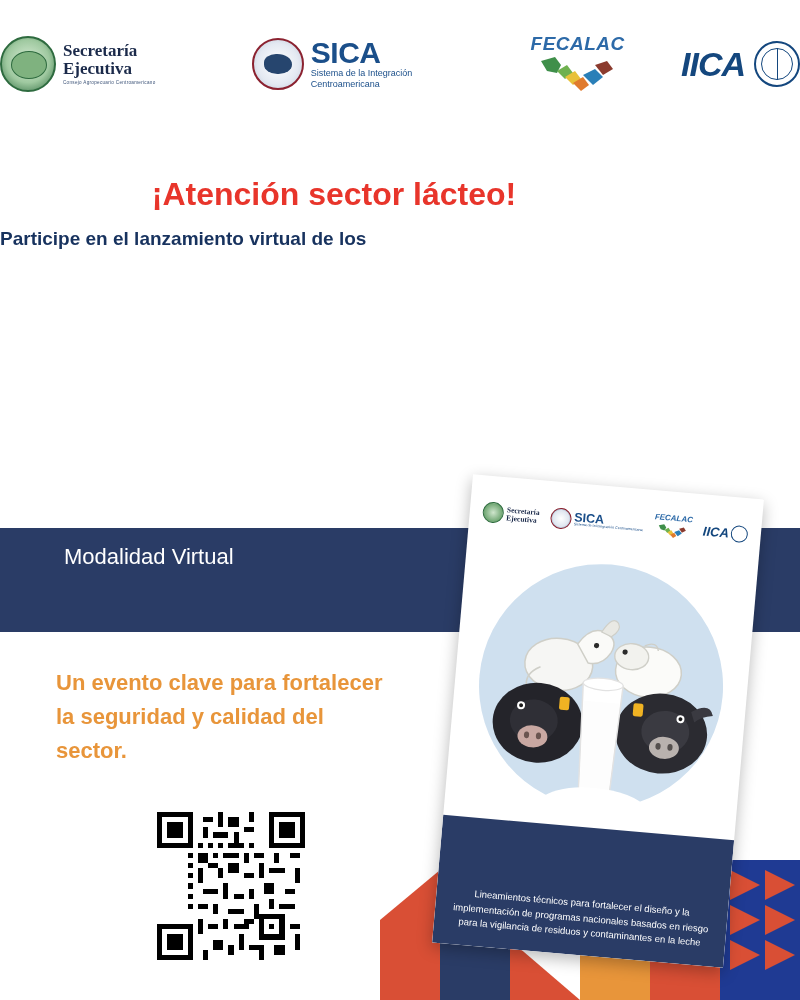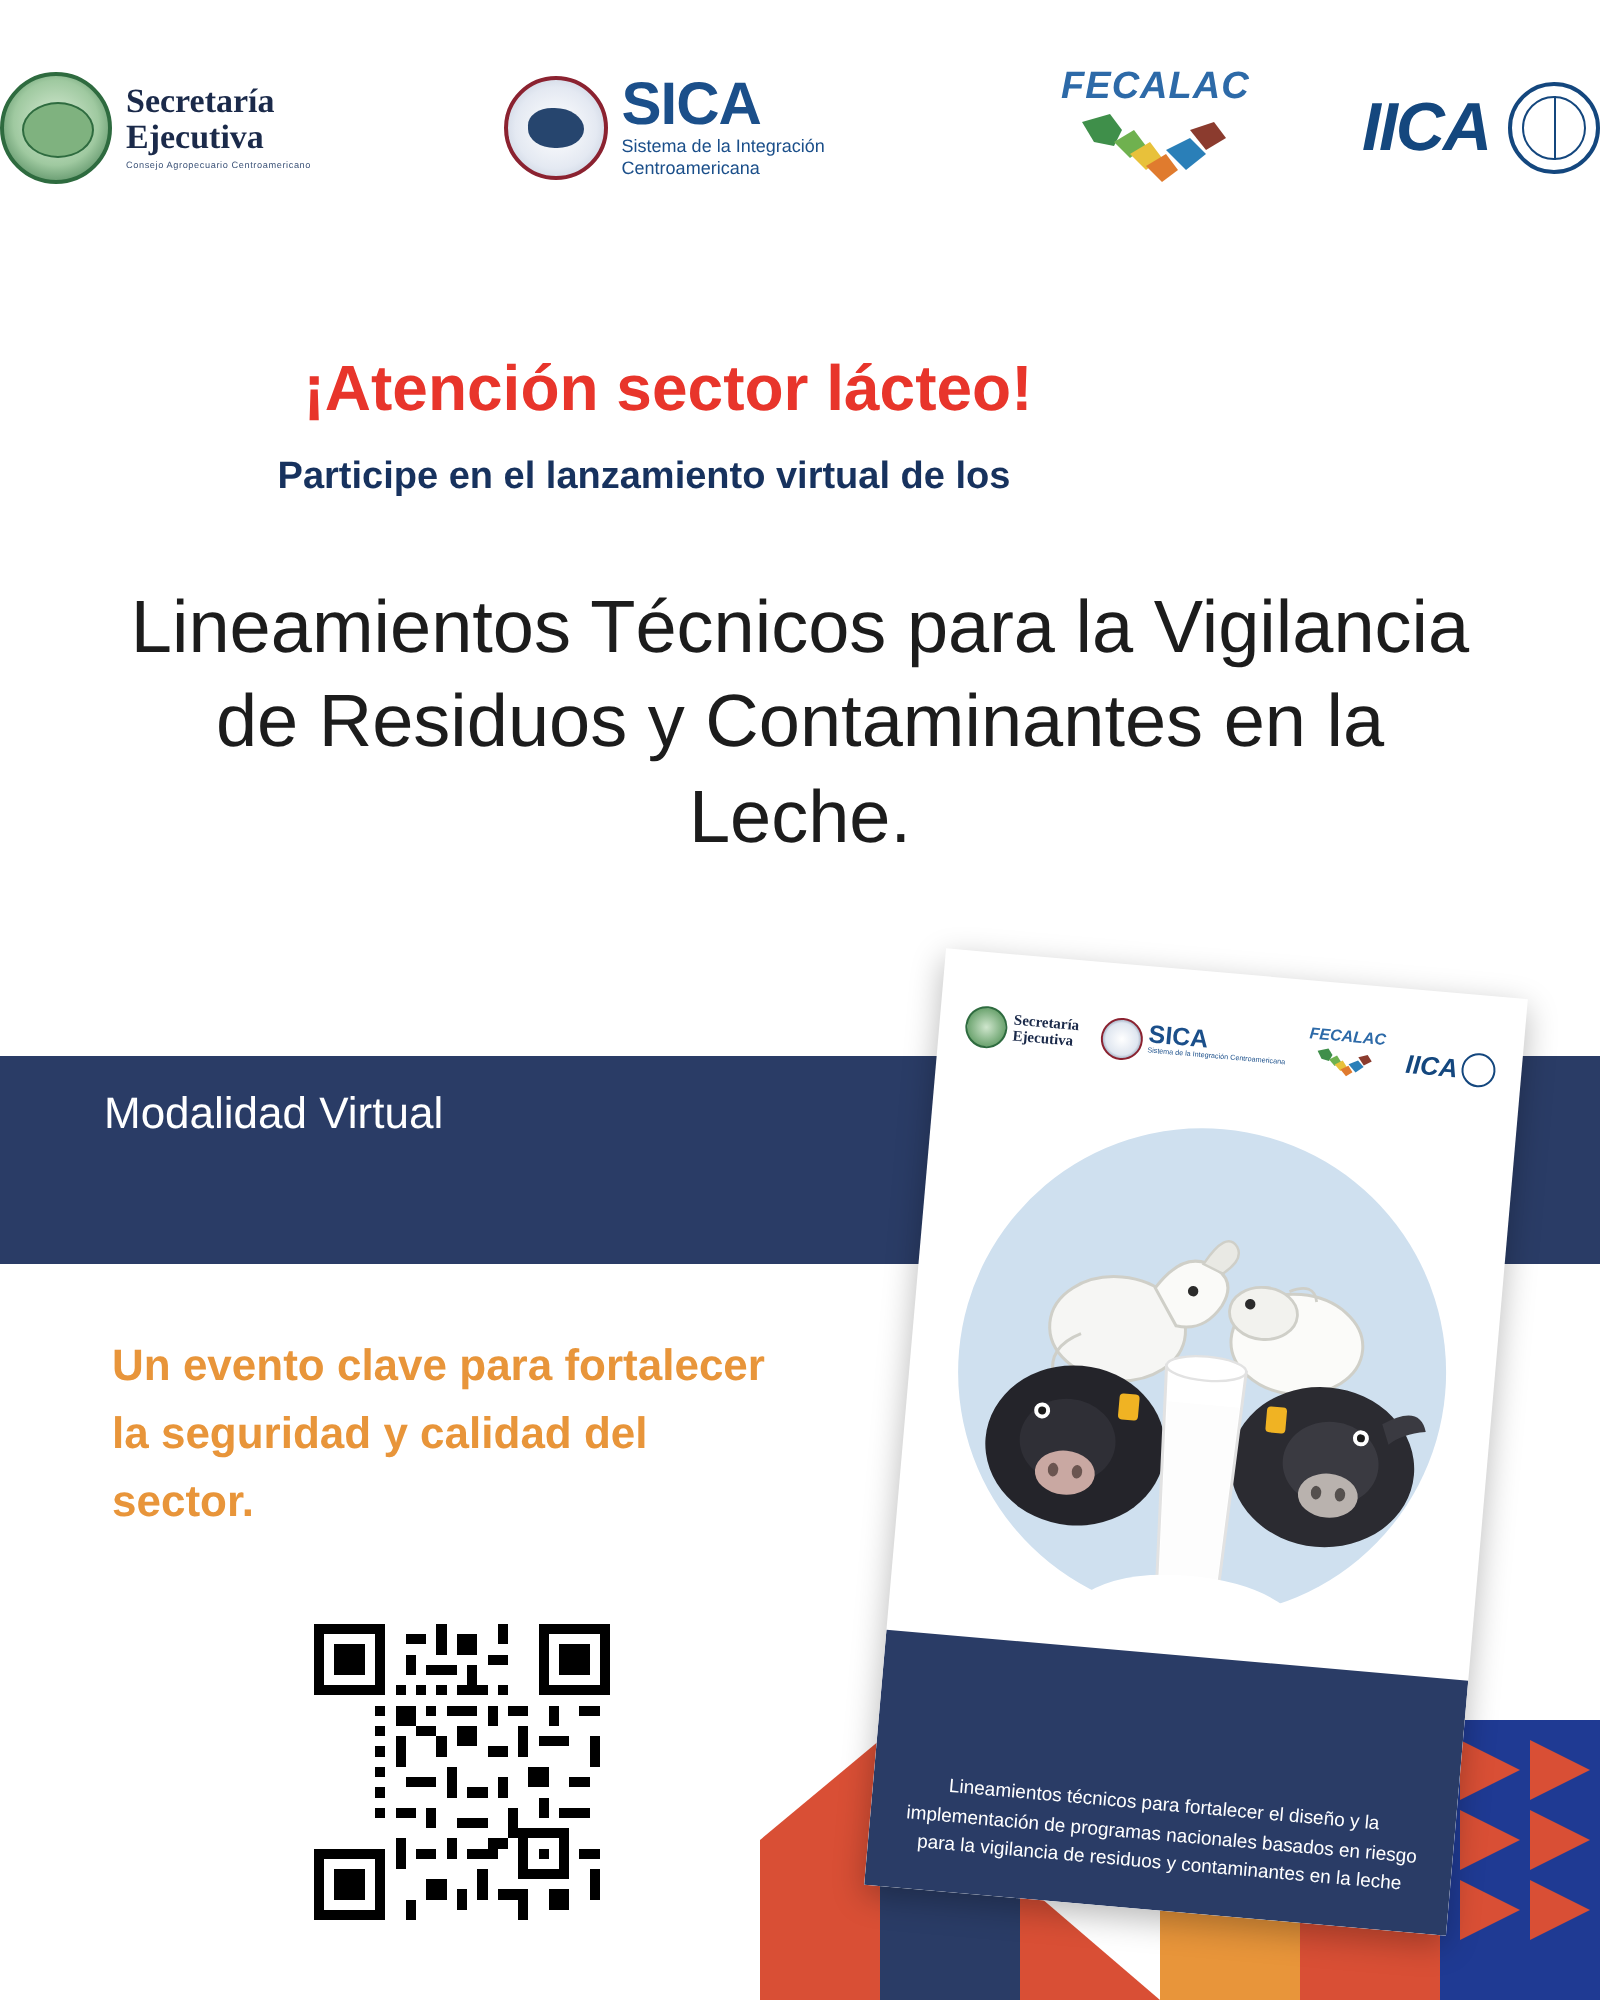--- a/index.html
+++ b/index.html
@@ -163,21 +163,20 @@
     left: 0; width: 668px;
     text-align: center;
     font-size: 32px;
     font-weight: bold;
     color: #e8352b;
   }
   .sub {
     position: absolute;
     top: 228px;
     left: 0; width: 644px;
-    text-align: center;
     font-size: 19px;
     font-weight: bold;
     color: #17325e;
   }
   .title {
     position: absolute;
     top: 290px;
     left: 60px;
     width: 680px;
     text-align: center;
@@ -190,21 +189,21 @@
   .band {
     position: absolute;
     top: 528px;
     left: 0;
     width: 800px;
     height: 104px;
     background: #2a3c66;
   }
   .band-text {
     position: absolute;
-    left: 52px;
+    left: 64px;
     top: 540px;
     color: #ffffff;
     font-size: 22px;
     line-height: 1.55;
   }
   .band-text .sep {
     display: inline-block;
     margin: 0 6px;
     color: #ffffff;
   }
@@ -356,21 +355,20 @@
 
     <div class="logo logo-iica">
       <div class="t1">IICA</div>
       <div class="globe"></div>
     </div>
 
   </div>
 
   <div class="attn">¡Atención sector lácteo!</div>
   <div class="sub">Participe en el lanzamiento virtual de los</div>
-  <div class="title">Lineamientos Técnicos para la Vigilancia de Residuos y Contaminantes en la Leche.</div>
 
   <div class="deco">
     <svg width="420" height="380" viewBox="0 0 420 380">
       <rect x="0" y="250" width="90" height="130" fill="#ffffff"></rect>
       <polygon points="0,300 60,250 60,380 0,380" fill="#d94f35"></polygon>
       <polygon points="60,250 130,250 95,320" fill="#e8953a"></polygon>
       <polygon points="60,320 130,320 130,380 60,380" fill="#2a3c66"></polygon>
       <polygon points="130,250 200,250 200,320 130,320" fill="#1f3a93" opacity="0.85"></polygon>
       <polygon points="130,320 200,380 130,380" fill="#d94f35"></polygon>
       <rect x="200" y="250" width="70" height="130" fill="#e8953a"></rect>

